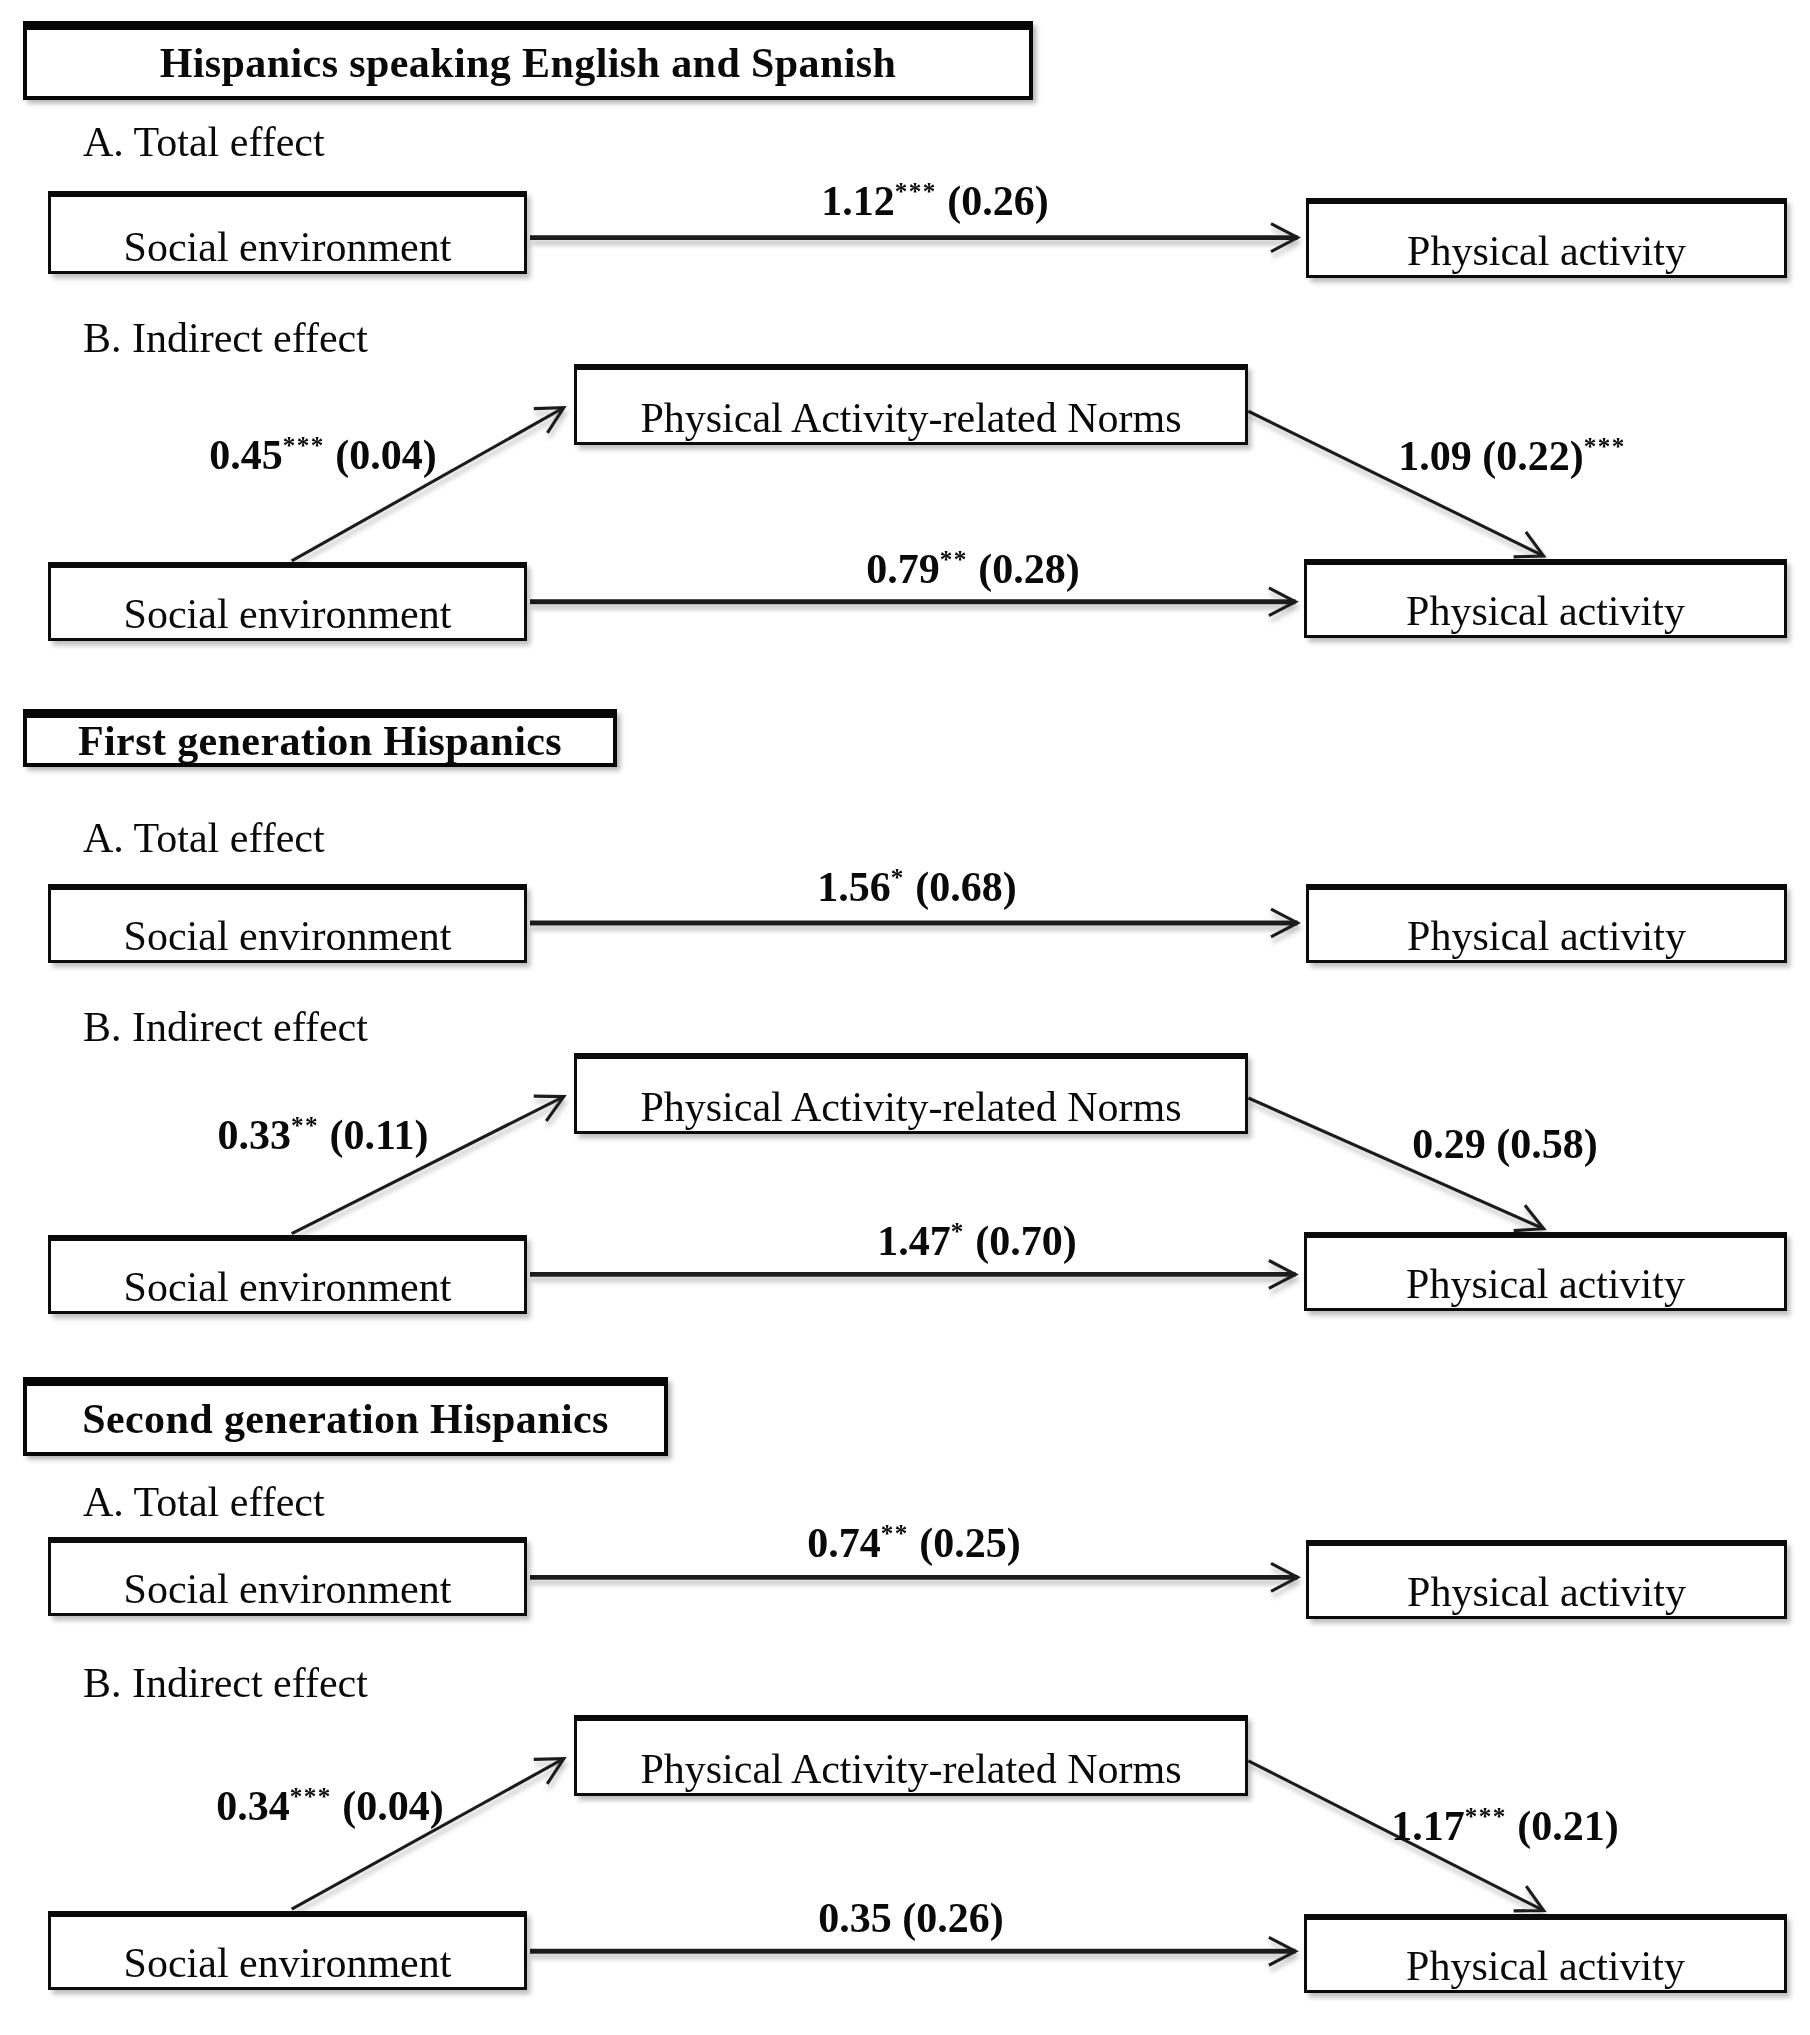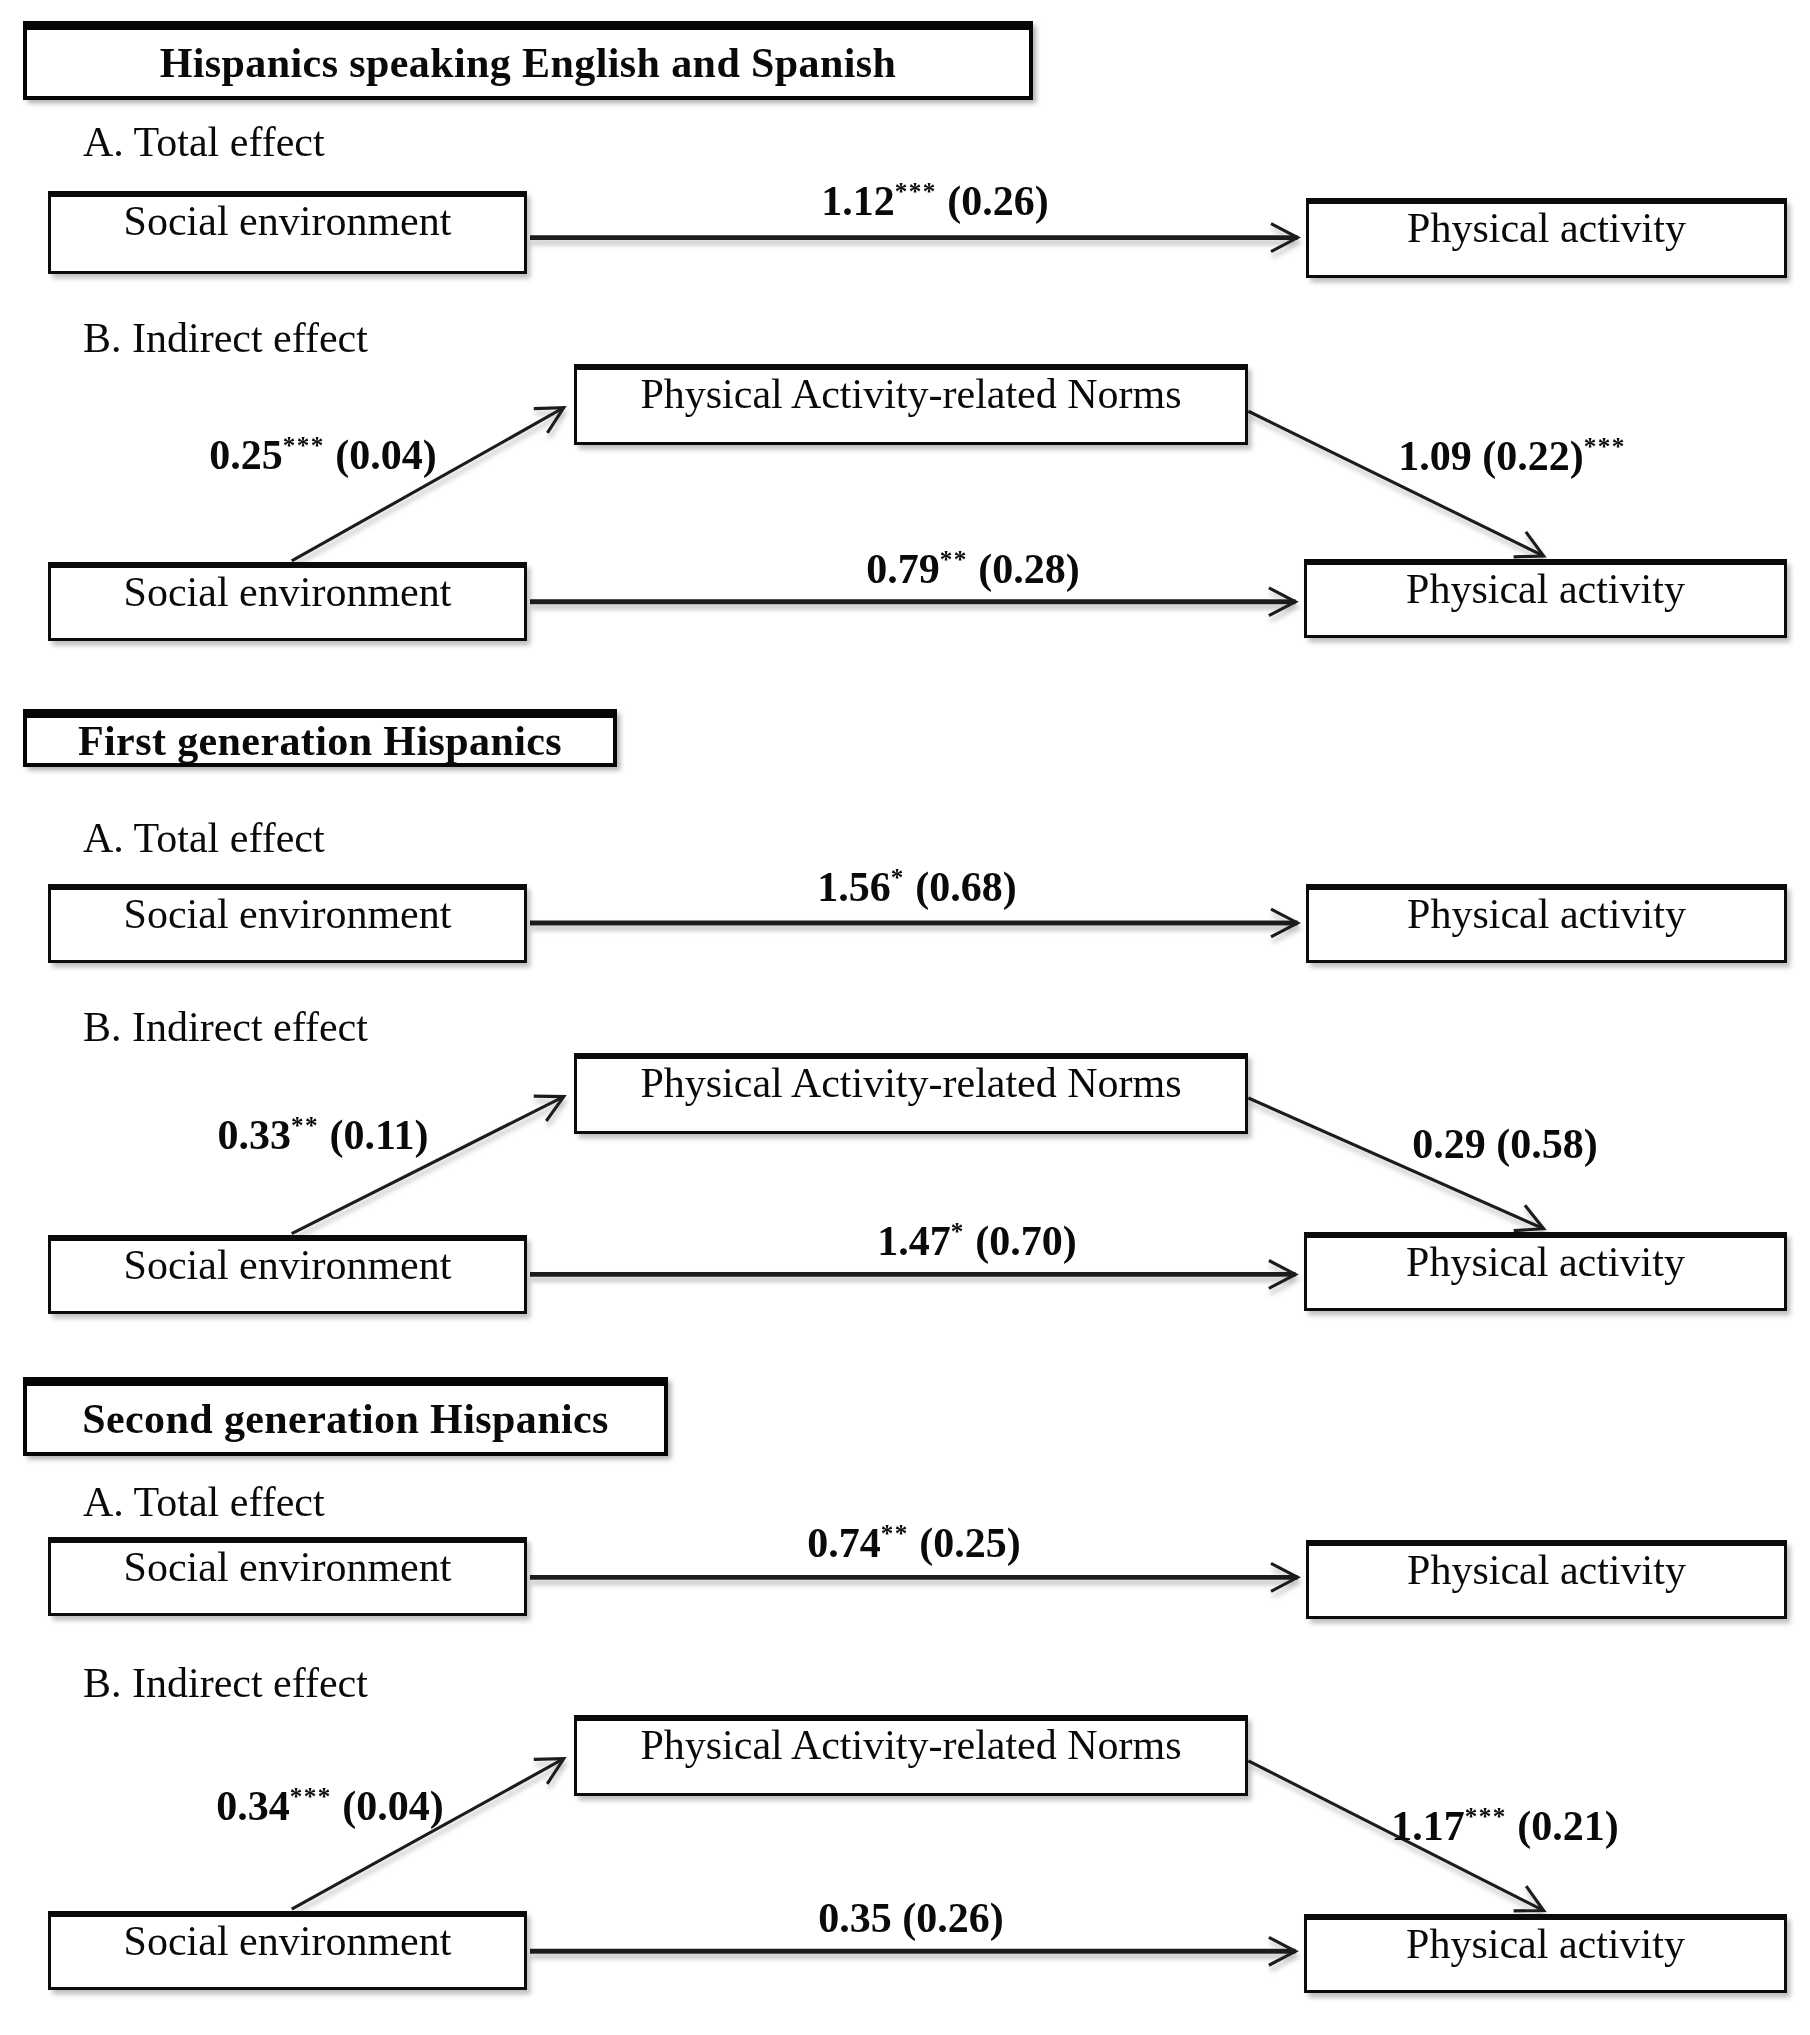--- a/index.html
+++ b/index.html
@@ -10,21 +10,21 @@
   .hdrbox {
     position:absolute; box-sizing:border-box; background:#ffffff;
     border:4.2px solid #060606; border-top-width:9.1px;
     display:flex; align-items:center; justify-content:center;
     font-weight:bold; font-size:42px; letter-spacing:0.4px;
     box-shadow:3.5px 4.2px 4.9px rgba(0,0,0,0.30);
   }
   .node {
     position:absolute; box-sizing:border-box; background:#ffffff;
     border:3.5px solid #0b0b0b; border-top-width:6.3px;
-    display:flex; align-items:flex-start; justify-content:center;
+    display:flex; align-items:flex-end; justify-content:center;
     font-size:42px; box-shadow:3.5px 4.9px 4.9px rgba(0,0,0,0.26);
     white-space:nowrap;
   }
   .plabel {
     position:absolute; font-size:42px; white-space:nowrap;margin-left:44px;
   }
   .coef {
     position:absolute; font-size:42px; transform:translateX(-50%);
     white-space:nowrap;
     font-weight:bold;
@@ -85,21 +85,21 @@
     <span>Physical activity</span>
   </div>
 
   <div class="plabel" style="left:39px;top:314px">B. Indirect effect</div>
 
   <div class="node" style="left:574px;top:364px;width:674px;height:81px">
     <span>Physical Activity-related Norms</span>
   </div>
 
   <div class="coef" style="left:323px;top:431px">
-    <span>0.25</span><sup>***</sup><span> (0.04)</span>
+    <span>0.45</span><sup>***</sup><span> (0.04)</span>
   </div>
   <div class="coef" style="left:1512px;top:432px">
     <span>1.09 (0.22)</span><sup>***</sup><span></span>
   </div>
 
   <div class="node" style="left:48px;top:562px;width:479px;height:79px">
     <span>Social environment</span>
   </div>
   <div class="coef" style="left:973px;top:545px">
     <span>0.79</span><sup>**</sup><span> (0.28)</span>

